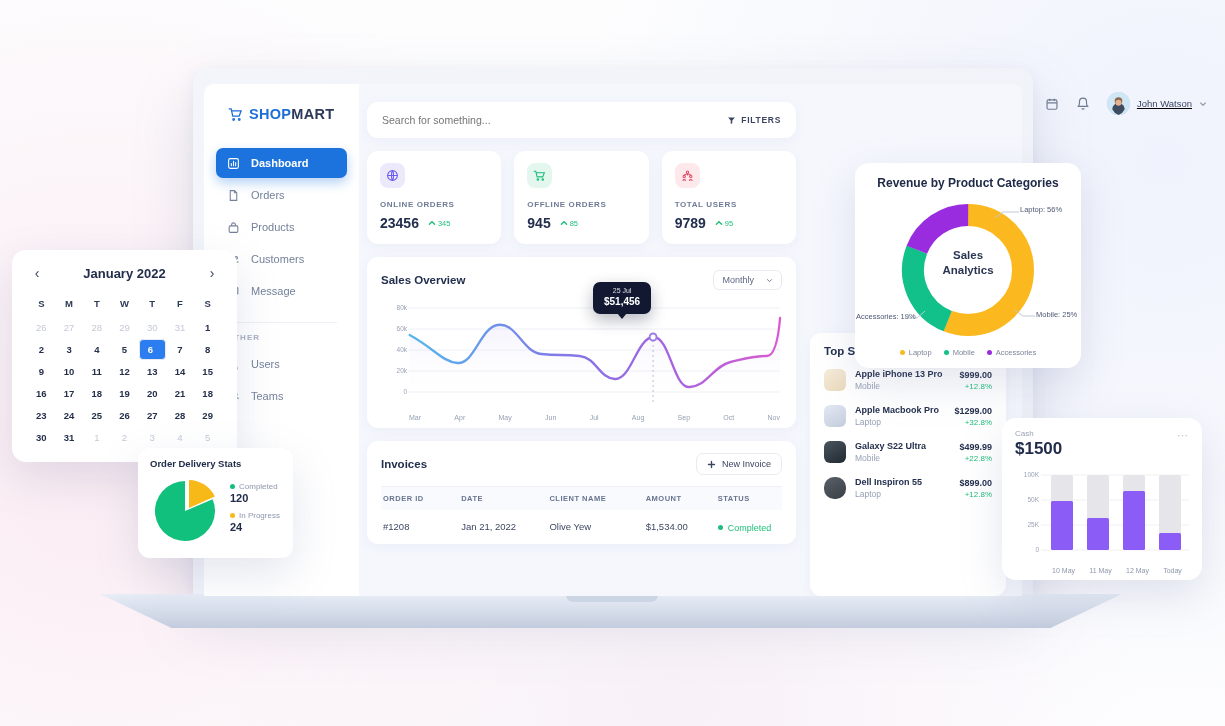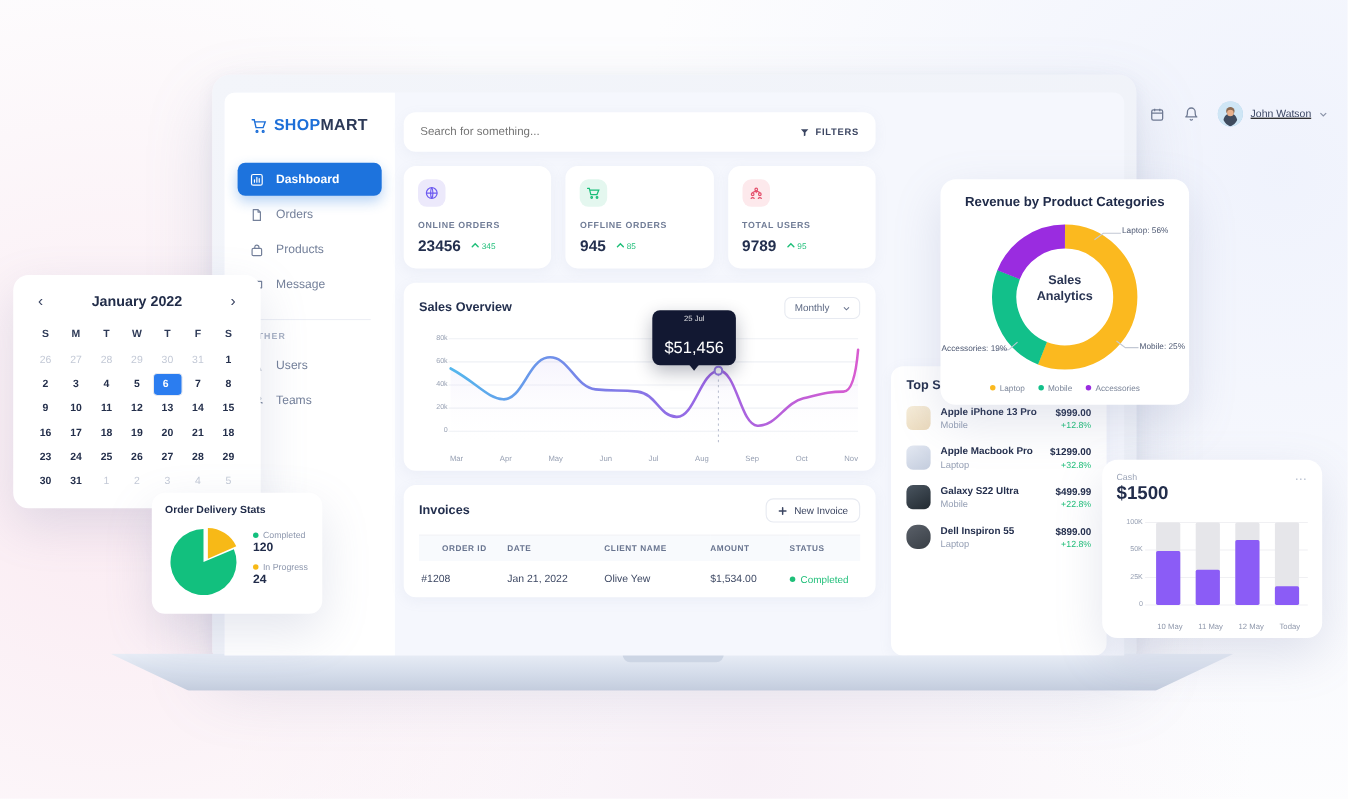--- a/index.html
+++ b/index.html
@@ -106,21 +106,21 @@
   .inv-title { font-size:11.5px; font-weight:700; color:#232f4e; }
   .newinv {
     display:flex; align-items:center; gap:6px; border:1px solid #e7eaf1; border-radius:7px;
     padding:5px 10px; font-size:9px; color:#3b4561; cursor:pointer; background:#fff;
   }
   table { width:100%; border-collapse:collapse; }
   thead th {
     text-align:left; font-size:7.5px; letter-spacing:.5px; font-weight:700; color:#68748f;
     padding:7px 0; background:#f8fafd; border-top:1px solid #eff1f6;
   }
-  thead th:first-child { padding-left:2px;text-align:center; }
+  thead th:first-child { padding-left:2px; }
   tbody td { font-size:9.5px; color:#3d4863; padding:11px 0; }
   .badge { display:inline-flex; align-items:center; gap:5px; color:#1fbf79; font-size:9px; }
   .dot { width:5px; height:5px; border-radius:50%; background:#1fbf79; }
 
   
   .tsp { padding:12px 14px; flex:1; min-height:0; overflow:hidden;}
   .tsp-title { font-size:11.5px; font-weight:700; color:#232f4e; margin-bottom:12px; }
   .prod { display:flex; align-items:center; gap:9px; margin-bottom:14px; }
   .thumb { width:22px; height:22px; border-radius:6px; flex:none; background:#f2f4f9; }
   .pname { font-size:9px; font-weight:700; color:#242f4d; }
@@ -208,20 +208,29 @@
                 <path d="M14 3v4h4"></path>
             </svg>
             <span>Orders</span>
           </div>
           <div class="nav-item">
             <svg viewBox="0 0 24 24" fill="none" stroke="currentColor" stroke-width="2" stroke-linejoin="round">
               <rect x="4" y="9" width="16" height="12" rx="2"></rect>
                 <path d="M8.5 9V7a3.5 3.5 0 017 0v2"></path>
             </svg>
             <span>Products</span>
+          </div>
+          <div class="nav-item">
+            <svg viewBox="0 0 24 24" fill="none" stroke="currentColor" stroke-width="2" stroke-linecap="round">
+              <circle cx="9" cy="8" r="3"></circle>
+                <path d="M3.5 20a5.5 5.5 0 0111 0"></path>
+                <circle cx="17" cy="9" r="2.3"></circle>
+                <path d="M15 20a4.6 4.6 0 015.6-3.4"></path>
+            </svg>
+            <span>Customers</span>
           </div>
           <div class="nav-item">
             <svg viewBox="0 0 24 24" fill="none" stroke="currentColor" stroke-width="2" stroke-linejoin="round">
               <path d="M4 5h16v11H9l-5 4z"></path>
             </svg>
             <span>Message</span>
           </div>
         </nav>
 
         <div class="nav-sep"></div>
@@ -371,21 +380,21 @@
                   <span>May</span>
                   <span>Jun</span>
                   <span>Jul</span>
                   <span>Aug</span>
                   <span>Sep</span>
                   <span>Oct</span>
                   <span>Nov</span>
               </div>
               <div style="position:absolute;left:212px;top:-18px;background:#121832;color:#fff;border-radius:7px;padding:5px 11px 7px;text-align:center;box-shadow:0 6px 16px rgba(18,24,50,.3);">
                 <div style="font-size:7px;opacity:.85">25 Jul</div>
-                <div style="font-size:15px;font-weight:400;margin-top:14px">$51,456</div>
+                <div style="font-size:10px;font-weight:700;margin-top:2px">$51,456</div>
                 <div style="position:absolute;left:50%;bottom:-5px;margin-left:-5px;width:0;height:0;border-left:5px solid transparent;border-right:5px solid transparent;border-top:6px solid #121832"></div>
               </div>
             </div>
           </div>
 
           <div class="card inv">
             <div class="inv-top">
               <div class="inv-title">Invoices</div>
               <div class="newinv">
                 <svg width="9" height="9" viewBox="0 0 12 12" fill="none" stroke="#3b4561" stroke-width="1.8" stroke-linecap="round">

